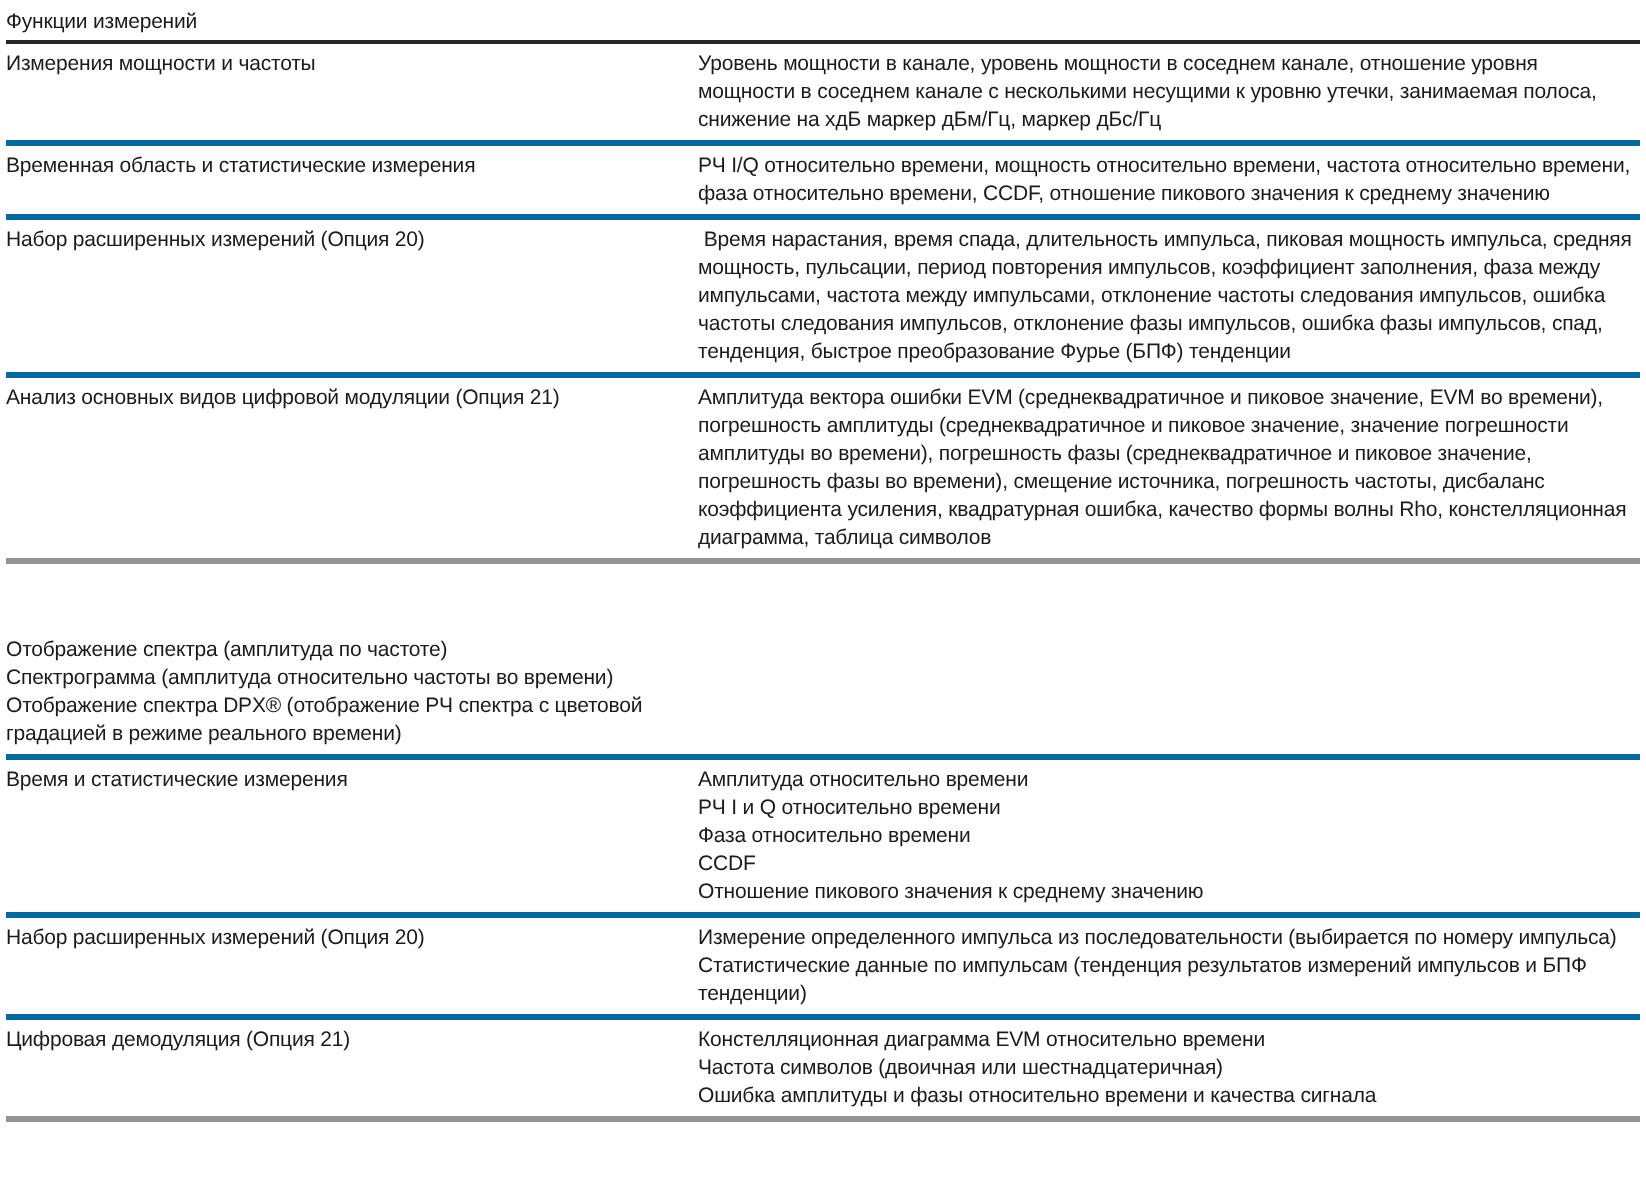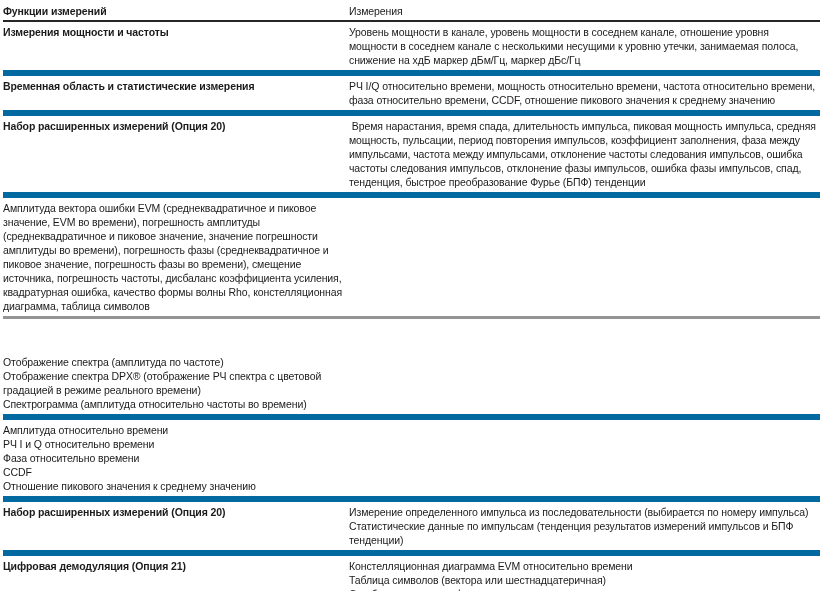--- a/index.html
+++ b/index.html
@@ -17,69 +17,70 @@
   }
   .page { padding: 4px 3px 0 3px; }
   .tbl { width: 817px; border-bottom: 3px solid #949494; }
   .tbl2 { margin-top: 33px; }
   .grid { display: grid; grid-template-columns: 346px 1fr; }
   .thead {
     border-bottom: 2px solid #262626;
     padding-bottom: 2px;
     font-weight: bold;
   }
-  .row { border-bottom: 6px solid #0369a1; padding: 3px 0 3px; }
+  .row { border-bottom: 3px solid #0369a1; padding: 3px 0 3px; }
   .row:last-of-type { border-bottom: none; }
-  .cell-left { font-weight: bold; }
+  .cell-left { font-weight: normal; }
   .cell-right { font-weight: normal; }
   .para { white-space: pre-wrap; }
   .line { display: block; }
 </style>
 </head>
 <body>
 
 <div class="page">
 
   <section class="tbl tbl1">
     <div class="grid thead">
       <div class="cell-left">Функции измерений</div>
-      <div class="cell-right">Измерения</div>
     </div>
 
     <div class="grid row">
       <div class="cell-left">Измерения мощности и частоты</div>
       <div class="cell-right para">Уровень мощности в канале, уровень мощности в соседнем канале, отношение уровня мощности в соседнем канале с несколькими несущими к уровню утечки, занимаемая полоса, снижение на хдБ маркер дБм/Гц, маркер дБс/Гц</div>
     </div>
 
     <div class="grid row">
       <div class="cell-left">Временная область и статистические измерения</div>
       <div class="cell-right para">РЧ I/Q относительно времени, мощность относительно времени, частота относительно времени, фаза относительно времени, CCDF, отношение пикового значения к среднему значению</div>
     </div>
 
     <div class="grid row">
       <div class="cell-left">Набор расширенных измерений (Опция 20)</div>
       <div class="cell-right para"> Время нарастания, время спада, длительность импульса, пиковая мощность импульса, средняя мощность, пульсации, период повторения импульсов, коэффициент заполнения, фаза между импульсами, частота между импульсами, отклонение частоты следования импульсов, ошибка частоты следования импульсов, отклонение фазы импульсов, ошибка фазы импульсов, спад, тенденция, быстрое преобразование Фурье (БПФ) тенденции</div>
     </div>
 
     <div class="grid row">
+      <div class="cell-left">Анализ основных видов цифровой модуляции (Опция 21)</div>
       <div class="cell-right para">Амплитуда вектора ошибки EVM (среднеквадратичное и пиковое значение, EVM во времени), погрешность амплитуды (среднеквадратичное и пиковое значение, значение погрешности амплитуды во времени), погрешность фазы (среднеквадратичное и пиковое значение, погрешность фазы во времени), смещение источника, погрешность частоты, дисбаланс коэффициента усиления, квадратурная ошибка, качество формы волны Rho, констелляционная диаграмма, таблица символов</div>
     </div>
   </section>
 
   <section class="tbl tbl2">
 
     <div class="grid row">
       <div class="cell-right">
         <span class="line">Отображение спектра (амплитуда по частоте)</span>
+        <span class="line">Спектрограмма (амплитуда относительно частоты во времени)</span>
         <span class="line">Отображение спектра DPX® (отображение РЧ спектра с цветовой градацией в режиме реального времени)</span>
-        <span class="line">Спектрограмма (амплитуда относительно частоты во времени)</span>
       </div>
     </div>
 
     <div class="grid row">
+      <div class="cell-left">Время и статистические измерения</div>
       <div class="cell-right">
         <span class="line">Амплитуда относительно времени</span>
         <span class="line">РЧ I и Q относительно времени</span>
         <span class="line">Фаза относительно времени</span>
         <span class="line">CCDF</span>
         <span class="line">Отношение пикового значения к среднему значению</span>
       </div>
     </div>
 
     <div class="grid row">
@@ -87,19 +88,19 @@
       <div class="cell-right">
         <span class="line">Измерение определенного импульса из последовательности (выбирается по номеру импульса)</span>
         <span class="line">Статистические данные по импульсам (тенденция результатов измерений импульсов и БПФ тенденции)</span>
       </div>
     </div>
 
     <div class="grid row">
       <div class="cell-left">Цифровая демодуляция (Опция 21)</div>
       <div class="cell-right">
         <span class="line">Констелляционная диаграмма EVM относительно времени</span>
-        <span class="line">Таблица символов (вектора или шестнадцатеричная)</span>
+        <span class="line">Частота символов (двоичная или шестнадцатеричная)</span>
         <span class="line">Ошибка амплитуды и фазы относительно времени и качества сигнала</span>
       </div>
     </div>
   </section>
 
 </div>
 
 </body></html>

